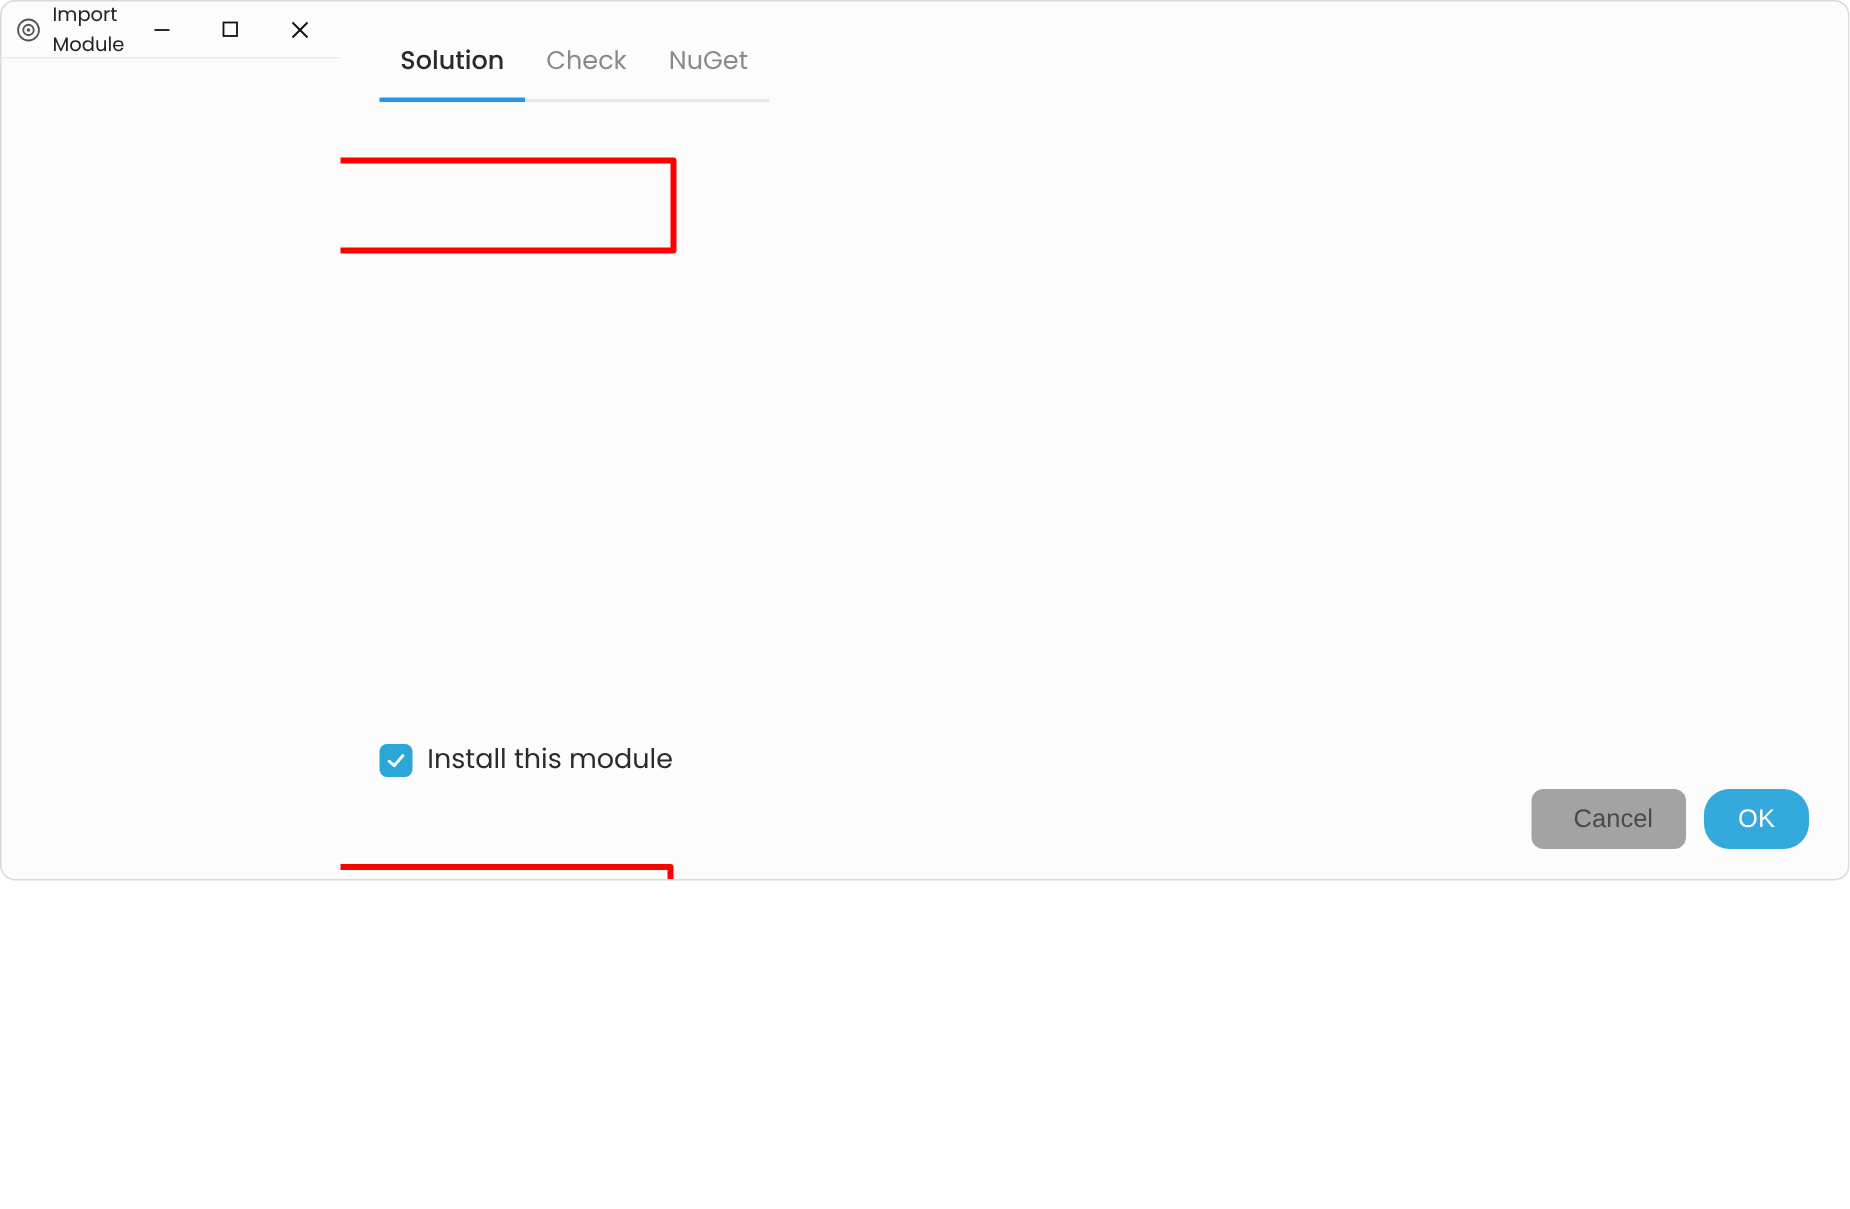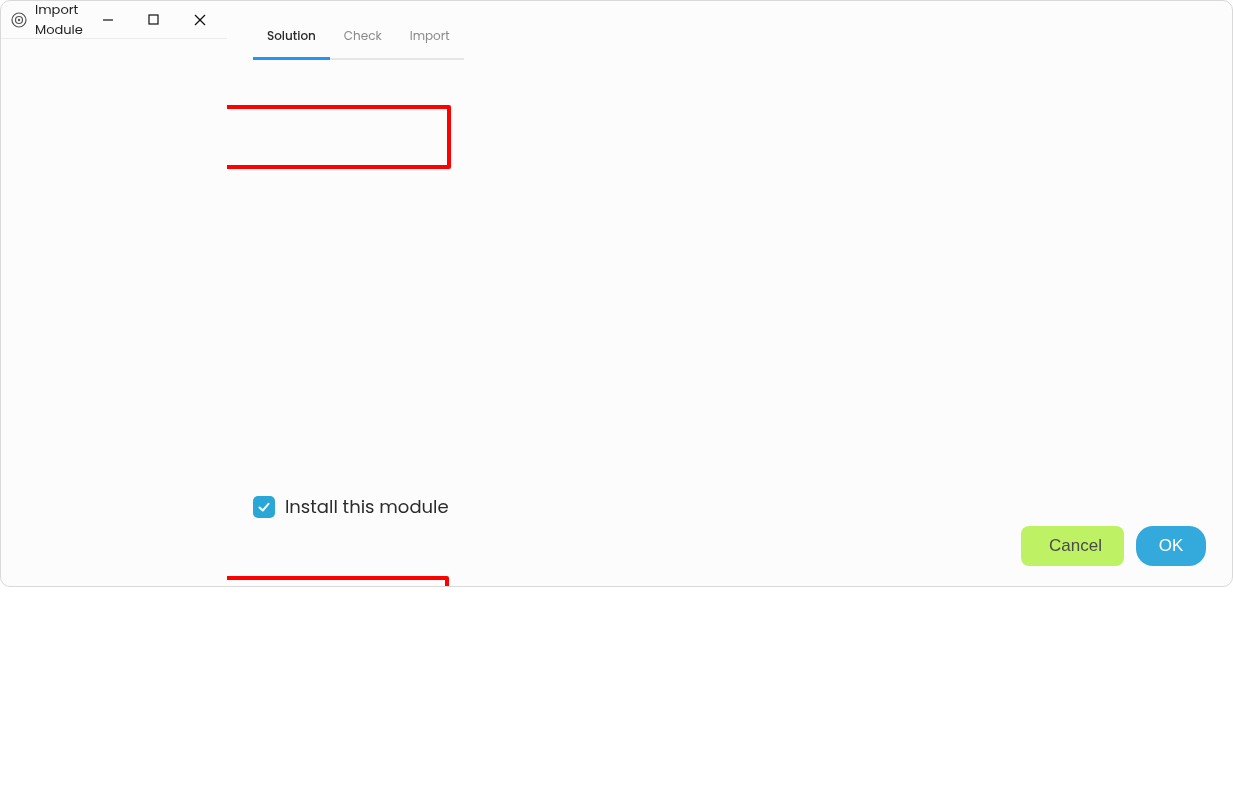--- a/index.html
+++ b/index.html
@@ -63,21 +63,21 @@
     overflow: hidden;
   }
   .tabs {
     display: flex;
     gap: 0;
     border-bottom: 1px solid transparent;
     margin-bottom: 10px;
   }
   .tab {
     padding: 8px 14px 12px 14px;
-    font-size: 12px;
+    font-size: 17px;
     color: #8a8a8a;
     cursor: pointer;
     border-bottom: 2px solid #e6e6e6;
     margin-right: 0px;
     position: relative;
   }
   .tab.active {
     color: #2a2a2a;
     font-weight: 500;
     border-bottom: 3px solid #2196f3;
@@ -149,21 +149,21 @@
   }
   .btn {
     min-width: 70px;
     padding: 10px 22px;
     font-size: 17px;
     border-radius: 8px;
     border: none;
     cursor: pointer;
   }
   .btn.cancel {
-    background: #bef264;
+    background: #a3a3a3;
     color: #4a4a4a;
     padding-left: 28px;
   }
   .btn.ok {
     background: #34a9dc;
     color: #ffffff;
     font-weight: 500;
     border-radius: 17px;
   }
 </style>
@@ -199,21 +199,21 @@
         </svg>
       </div>
     </div>
   </div>
 
   <div class="body">
 
     <div class="tabs">
       <div class="tab active">Solution</div>
       <div class="tab">Check</div>
-      <div class="tab">Import</div>
+      <div class="tab">NuGet</div>
     </div>
 
 
 
     <div class="hl" style="left:-8px; top:104px; width:232px; height:64px;"></div>
     <div class="hl" style="left:-8px; top:575px; width:230px; height:62px;"></div>
 
     <div class="bottom">
       <div class="check-row">
         <span class="checkbox">

